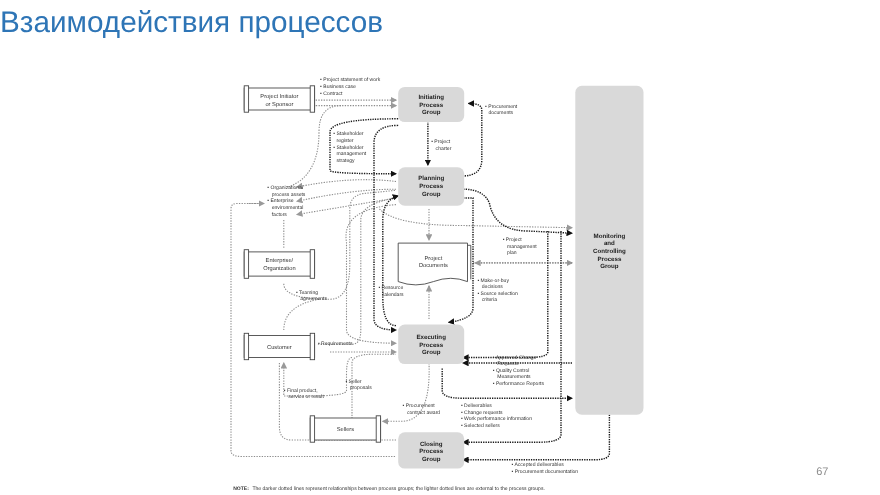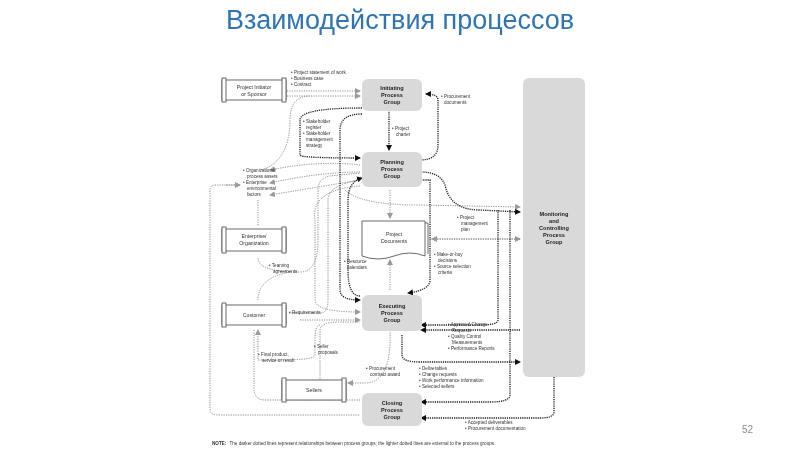--- a/index.html
+++ b/index.html
@@ -1,18 +1,18 @@
 <!DOCTYPE html>
 <html><head>
 <meta charset="utf-8">
 <style>
   html, body { margin: 0; padding: 0; background: #ffffff; }
   body { width: 800px; height: 450px; position: relative; overflow: hidden; font-family: "Liberation Sans", sans-serif; }
   .title {
-    position: absolute; left: 0; top: 4px; width: 800px; text-align: center;
+    position: absolute; left: 0; top: 4px; width: 800px; text-align: left;
     color: #2e75b6; font-size: 27px; line-height: 32px; font-family: "Liberation Sans", sans-serif;
   }
   .page-num {
     position: absolute; left: 742px; top: 424px; color: #8c8c8c; font-size: 10px;
     font-family: "Liberation Sans", sans-serif;
   }
   svg.diagram { position: absolute; left: 0; top: 0; }
   .pg-text { font-family: "Liberation Sans", sans-serif; font-size: 5.6px; font-weight: bold; fill: #222; }
   .ent-text { font-family: "Liberation Sans", sans-serif; font-size: 5.2px; fill: #333; }
   .lbl { font-family: "Liberation Sans", sans-serif; font-size: 4.6px; fill: #333; }
@@ -222,13 +222,13 @@
   </g>
 
   <g>
     <text class="note" x="212" y="445">
       <tspan font-weight="bold">NOTE:</tspan>
       <tspan dx="2">The darker dotted lines represent relationships between process groups; the lighter dotted lines are external to the process groups.</tspan>
     </text>
   </g>
 </svg>
 
-<div class="page-num">52</div>
+<div class="page-num">67</div>
 
 </body></html>

